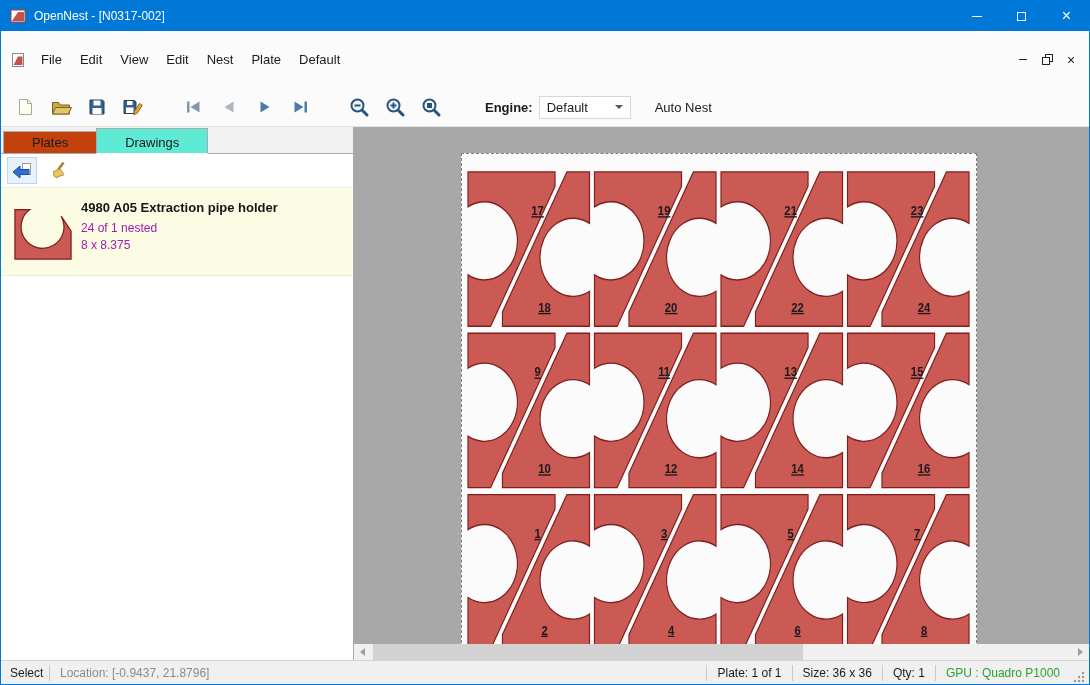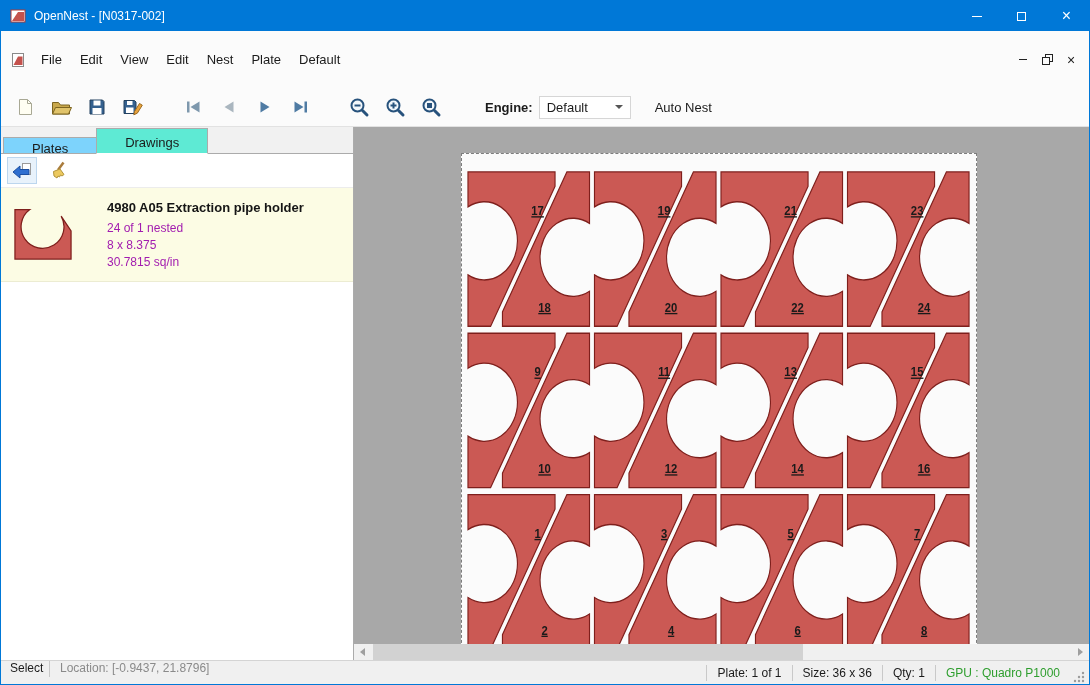--- a/index.html
+++ b/index.html
@@ -36,47 +36,47 @@
   .grp-zoom{margin-left:22px}
   .engine-label{font-weight:bold;margin:0 6px 0 36px}
   .engine-select{width:92px;height:23px;background:#fff;border:1px solid #d6d6d6;display:flex;align-items:center;padding:0 7px;font-size:13px}
   .caret{margin-left:auto;width:0;height:0;border-left:4px solid transparent;border-right:4px solid transparent;border-top:4px solid #555}
   .auto-nest{margin-left:18px;font-size:13px;padding:4px 6px}
 
   
   .main{flex:1;display:flex;min-height:0}
   .sidebar{width:353px;background:#fff;border-right:1px solid #ababab;display:flex;flex-direction:column}
   .tabstrip{flex:0 0 27px;background:#f1f1f1;display:flex;align-items:flex-end;padding-left:2px;border-bottom:1px solid #ababab}
-  .tab{height:16px;padding:3px 28px 0;background:#7dd3fc;border:1px solid #ababab;border-bottom:none;margin-right:-1px;font-size:13px}
+  .tab{height:22px;padding:3px 28px 0;background:#c2410c;border:1px solid #ababab;border-bottom:none;margin-right:-1px;font-size:13px}
   .tab.active{height:26px;padding-top:6px;background:#5eead4;position:relative;z-index:1;margin-bottom:-1px;border-bottom:1px solid #fff}
   .side-toolbar{flex:0 0 34px;display:flex;align-items:center;padding:0 6px;gap:8px;border-bottom:1px solid #ececec}
   .side-btn{width:30px;height:27px;display:flex;align-items:center;justify-content:center}
   .side-btn.sel{border:1px solid #bcd6ee;background:#e8f2fb}
-  .drawing-item{background:#fcfce4;display:flex;padding:10px 8px;gap:30px;border-bottom:1px solid #ececd2;flex:0 0 88px}
+  .drawing-item{background:#fcfce4;display:flex;padding:10px 8px;gap:4px;border-bottom:1px solid #ececd2;flex:0 0 88px}
   .thumb{width:68px;height:66px;flex:0 0 68px}
   .thumb .part{fill:var(--part-fill);stroke:var(--part-stroke);stroke-width:1.5}
   .item-info{display:flex;flex-direction:column;padding-top:2px}
   .item-title{font-weight:bold;font-size:13px;color:#151515;margin-bottom:5px}
   .item-line{font-size:12px;color:#a21caf;line-height:17px}
 
   
   .canvas{flex:1;position:relative;background:#a8a8a8;overflow:hidden}
   .plate{position:absolute;left:107px;top:26px;width:516px;height:505px;background:#fbfbfb;border:1px dashed #7d7d7d}
   .plate svg{width:100%;height:100%;display:block}
   #nest-svg use{fill:var(--part-fill);stroke:var(--part-stroke);stroke-width:1.3}
   .part-num{font-family:"Liberation Sans",sans-serif;font-size:13px;font-weight:bold;fill:#1a1a1a;text-decoration:underline}
   .hscroll{position:absolute;left:0;right:0;bottom:0;height:16px;background:#f0f0f0;display:flex;align-items:center}
   .hs-arrow{width:17px;height:16px;display:flex;align-items:center;justify-content:center}
   .hs-arrow.right{margin-left:auto}
   .tri-left{width:0;height:0;border-top:4px solid transparent;border-bottom:4px solid transparent;border-right:5px solid #9f9f9f}
   .tri-right{width:0;height:0;border-top:4px solid transparent;border-bottom:4px solid transparent;border-left:5px solid #9f9f9f}
   .hs-thumb{height:16px;width:430px;background:#d2d2d2;margin-left:2px}
 
   
-  .statusbar{flex:0 0 24px;background:#f0f0f0;border-top:1px solid #d4d4d4;display:flex;align-items:flex-start;font-size:12px}
+  .statusbar{flex:0 0 24px;background:#f0f0f0;border-top:1px solid #d4d4d4;display:flex;align-items:center;font-size:12px}
   .sb-mode{width:48px;padding-left:9px}
   .sb-sep{width:1px;height:16px;background:#c9c9c9}
   .sb-item{padding:0 10px;white-space:nowrap}
   .sb-location{color:#8a8a8a}
   .sb-right{margin-left:auto;display:flex;align-items:center;height:100%}
   .sb-gpu{color:var(--gpu-color)}
   .grip{margin:0 3px 0 2px;align-self:flex-end}
 </style>
 </head>
 <body>
@@ -241,21 +241,20 @@
         </div>
       </div>
       <div class="drawing-item">
         <svg class="thumb" viewBox="0 0 80 80">
           <path class="part" d="M6,14 L24,14 A26,26 0 1 0 62,22 L74,40 L74,74 L6,74 Z"></path>
         </svg>
         <div class="item-info">
           <div class="item-title">4980 A05 Extraction pipe holder</div>
           <div class="item-line">24 of 1 nested</div>
           <div class="item-line">8 x 8.375</div>
-          <div class="item-line">30.7815 sq/in</div>
         </div>
       </div>
     </div>
 
     <div class="canvas">
       <div class="plate">
         <svg id="nest-svg" viewBox="0 0 516 505" preserveAspectRatio="none">
           <defs>
             <path id="part-shape" d="M0,0 L100,0 L100,14 L26,150 L0,150 L0,100 A38,38 0 1 0 0,34 Z"></path>
           </defs>

